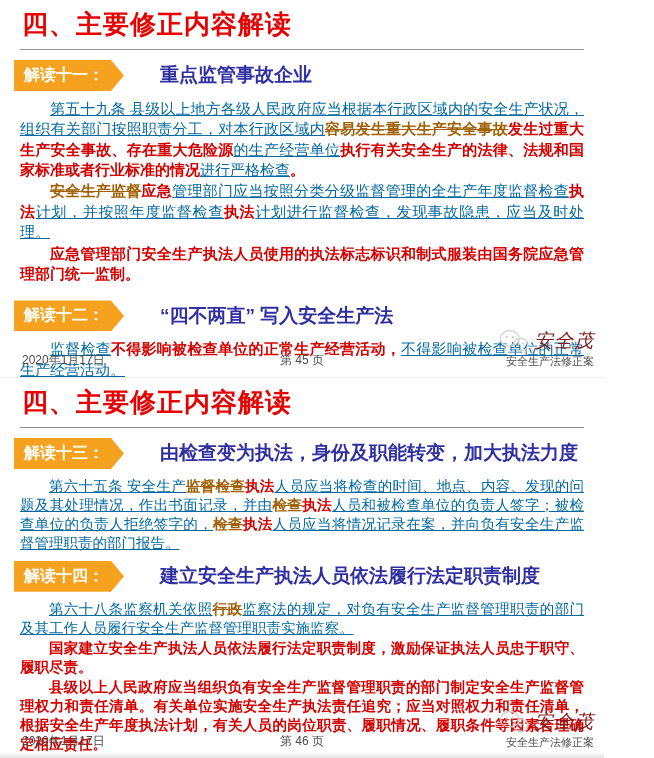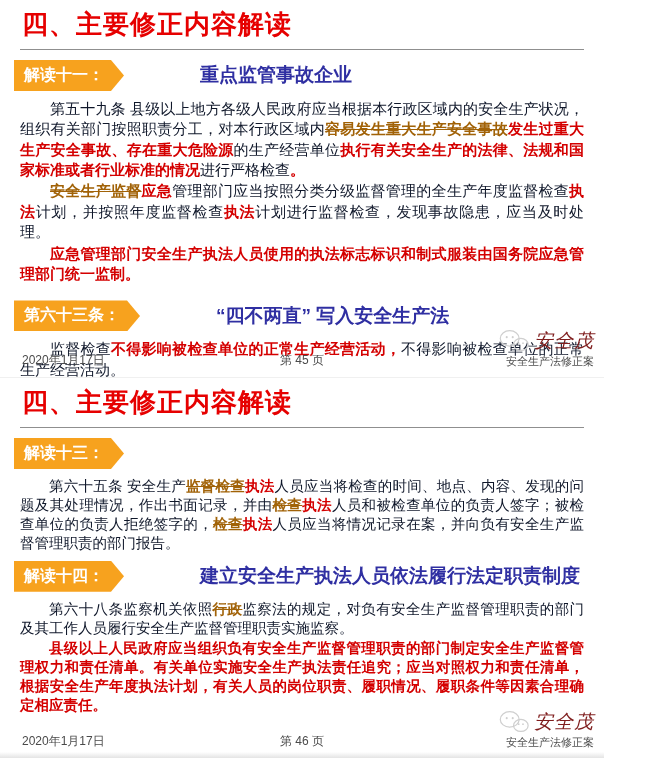--- a/index.html
+++ b/index.html
@@ -21,21 +21,21 @@
     color:#e60000;
     letter-spacing:1px;
     line-height:1.15;
   }
   .divider{
     border:none;
     border-top:1px solid #8f8f8f;
     margin:9px 20px 0 20px;
   }
   .section{margin-top:10px;}
-  .section-head{display:flex;align-items:center;margin-left:14px;gap:40px;}
+  .section-head{display:flex;align-items:center;margin-left:14px;}
   .badge{
     display:inline-block;
     background:#f7a21e;
     color:#ffffff;
     font-weight:bold;
     font-size:16px;
     padding:5px 20px 5px 10px;
     clip-path:polygon(0 0, calc(100% - 13px) 0, 100% 50%, calc(100% - 13px) 100%, 0 100%);
     white-space:nowrap;
   }
@@ -49,21 +49,21 @@
   .body-block{margin:8px 20px 0 20px;}
   .para{
     margin:0 0 1px 0;
     text-indent:2em;
     font-size:15px;
     line-height:1.36;
     color:#1c1c1c;
     text-align:justify;
   }
   .slide-2 .para{font-size:14.5px;line-height:1.31;}
-  .seg-normal{color:#0f172a;}
+  .seg-normal{color:#0369a1;text-decoration:underline;}
   .seg-red{color:#d40000;font-weight:bold;}
   .seg-strike{color:#a16207;font-weight:bold;text-decoration:line-through;}
   .footer{
     position:absolute;
     left:0;right:0;bottom:8px;
     height:18px;
     font-size:12px;
     color:#4a4a4a;
   }
   .footer .date{position:absolute;left:22px;bottom:0;}
@@ -97,21 +97,21 @@
       </div>
       <div class="body-block">
         <p class="para"><span class="seg-normal">第五十九条 县级以上地方各级人民政府应当根据本行政区域内的安全生产状况，组织有关部门按照职责分工，对本行政区域内</span><span class="seg-strike">容易发生重大生产安全事故</span><span class="seg-red">发生过重大生产安全事故、存在重大危险源</span><span class="seg-normal">的生产经营单位</span><span class="seg-red">执行有关安全生产的法律、法规和国家标准或者行业标准的情况</span><span class="seg-normal">进行严格检查</span><span class="seg-red">。</span></p>
         <p class="para"><span class="seg-strike">安全生产监督</span><span class="seg-red">应急</span><span class="seg-normal">管理部门应当按照分类分级监督管理的全生产年度监督检查</span><span class="seg-red">执法</span><span class="seg-normal">计划，并按照年度监督检查</span><span class="seg-red">执法</span><span class="seg-normal">计划进行监督检查，发现事故隐患，应当及时处理。</span></p>
         <p class="para"><span class="seg-red">应急管理部门安全生产执法人员使用的执法标志标识和制式服装由国务院应急管理部门统一监制。</span></p>
       </div>
     </div>
 
     <div class="section" style="margin-top:16px;">
       <div class="section-head">
-        <span class="badge">第六十三条：</span>
+        <span class="badge">解读十二：</span>
         <span class="section-heading">“四不两直” 写入安全生产法</span>
       </div>
       <div class="body-block">
         <p class="para"><span class="seg-normal">监督检查</span><span class="seg-red">不得影响被检查单位的正常生产经营活动，</span><span class="seg-normal">不得影响被检查单位的正常生产经营活动。</span></p>
       </div>
     </div>
 
     <div class="footer">
       <span class="date">2020年1月17日</span>
       <span class="pageno">第 45 页</span>
@@ -132,33 +132,35 @@
     </div>
   </div>
 
   <div class="slide slide-2">
     <div class="slide-title">四、主要修正内容解读</div>
     <hr class="divider">
 
     <div class="section">
       <div class="section-head">
         <span class="badge">解读十三：</span>
+        <span class="section-heading">由检查变为执法，身份及职能转变，加大执法力度</span>
       </div>
       <div class="body-block">
         <p class="para"><span class="seg-normal">第六十五条 安全生产</span><span class="seg-strike">监督检查</span><span class="seg-red">执法</span><span class="seg-normal">人员应当将检查的时间、地点、内容、发现的问题及其处理情况，作出书面记录，并由</span><span class="seg-strike">检查</span><span class="seg-red">执法</span><span class="seg-normal">人员和被检查单位的负责人签字；被检查单位的负责人拒绝签字的，</span><span class="seg-strike">检查</span><span class="seg-red">执法</span><span class="seg-normal">人员应当将情况记录在案，并向负有安全生产监督管理职责的部门报告。</span></p>
       </div>
     </div>
 
     <div class="section" style="margin-top:8px;">
       <div class="section-head">
         <span class="badge">解读十四：</span>
         <span class="section-heading">建立安全生产执法人员依法履行法定职责制度</span>
       </div>
       <div class="body-block">
         <p class="para"><span class="seg-normal">第六十八条监察机关依照</span><span class="seg-strike">行政</span><span class="seg-normal">监察法的规定，对负有安全生产监督管理职责的部门及其工作人员履行安全生产监督管理职责实施监察。</span></p>
+        <p class="para"><span class="seg-red">国家建立安全生产执法人员依法履行法定职责制度，激励保证执法人员忠于职守、履职尽责。</span></p>
         <p class="para"><span class="seg-red">县级以上人民政府应当组织负有安全生产监督管理职责的部门制定安全生产监督管理权力和责任清单。有关单位实施安全生产执法责任追究；应当对照权力和责任清单，根据安全生产年度执法计划，有关人员的岗位职责、履职情况、履职条件等因素合理确定相应责任。</span></p>
       </div>
     </div>
 
     <div class="footer">
       <span class="date">2020年1月17日</span>
       <span class="pageno">第 46 页</span>
       <span class="watermark">
         <span class="brand-row">
           <svg width="32" height="24" viewBox="0 0 36 28">

